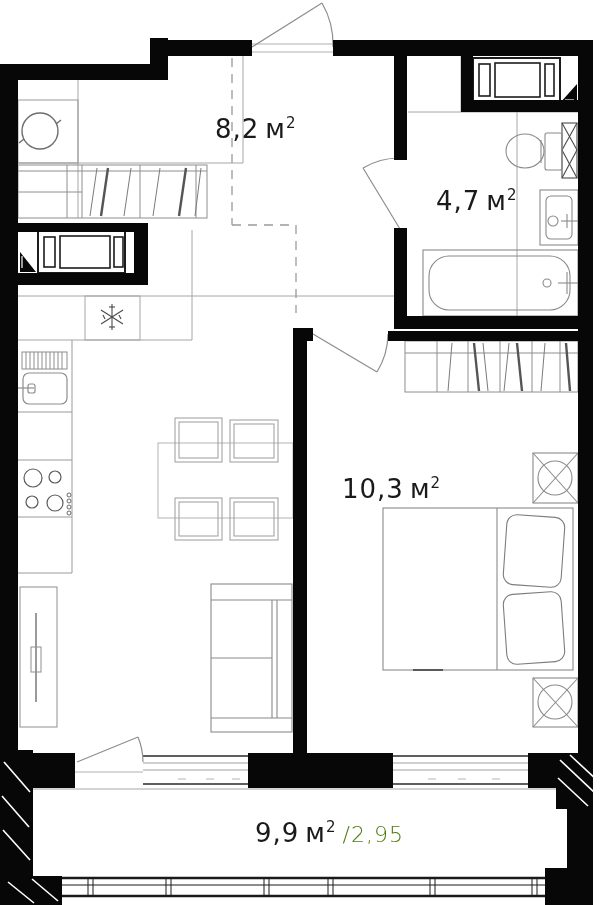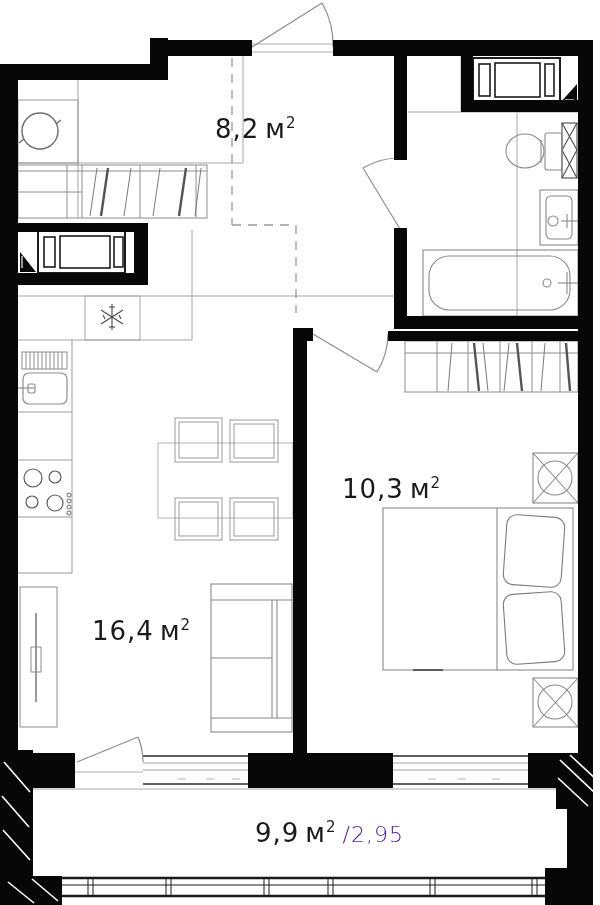--- a/index.html
+++ b/index.html
@@ -2,21 +2,21 @@
 <html><head>
 <meta charset="utf-8">
 <style>
   html,body{margin:0;padding:0;background:#fff;}
   .plan{position:relative;width:593px;height:905px;background:#ffffff;overflow:hidden;
         font-family:"DejaVu Sans",sans-serif;}
   .plan svg{position:absolute;left:0;top:0;}
   .room-label{position:absolute;color:#1a1a1a;font-size:26px;font-weight:500;
               letter-spacing:1px;white-space:nowrap;}
   .room-label sup{font-size:15px;}
-  .room-label .coef{font-weight:300;font-size:22px;color:#4c1d95;margin-left:6px;}
+  .room-label .coef{font-weight:300;font-size:22px;color:#4d7c0f;margin-left:6px;}
   .u{margin-left:6px;}
 </style>
 </head>
 <body>
 
 <div class="plan">
 
 <svg width="600" height="905" viewBox="0 0 600 905">
 
   <g stroke="#a6a6a6" stroke-width="1" fill="none">
@@ -314,26 +314,26 @@
     <line x1="560" y1="760" x2="596" y2="794"></line>
     <line x1="570" y1="755" x2="599" y2="782"></line>
     <line x1="558" y1="778" x2="588" y2="806"></line>
   </g>
 </svg>
 
   <div class="room-label" style="left:215px;top:114px">
     <span>8,2</span><span class="u">м</span><sup>2</sup>
   </div>
 
+  <div class="room-label" style="left:436px;top:186px">
+    <span>4,7</span><span class="u">м</span><sup>2</sup>
+  </div>
 
   <div class="room-label" style="left:342px;top:474px">
     <span>10,3</span><span class="u">м</span><sup>2</sup>
   </div>
 
-  <div class="room-label" style="left:92px;top:616px">
-    <span>16,4</span><span class="u">м</span><sup>2</sup>
-  </div>
 
   <div class="room-label" style="left:255px;top:818px">
     <span>9,9</span><span class="u">м</span><sup>2</sup><span class="coef">/2,95</span>
   </div>
 
 </div>
 
 </body></html>

